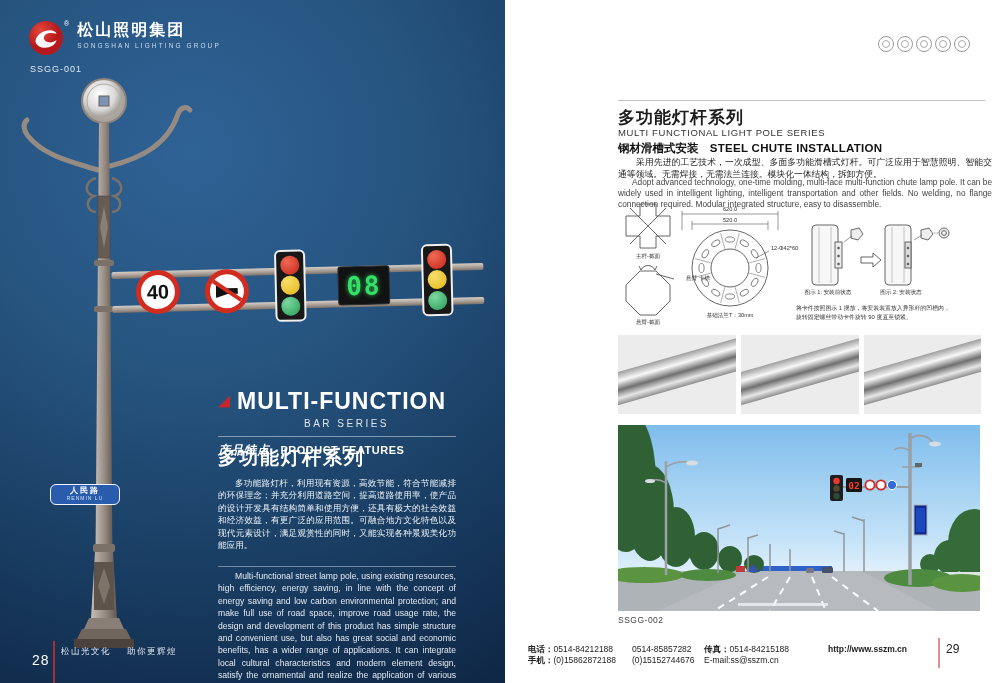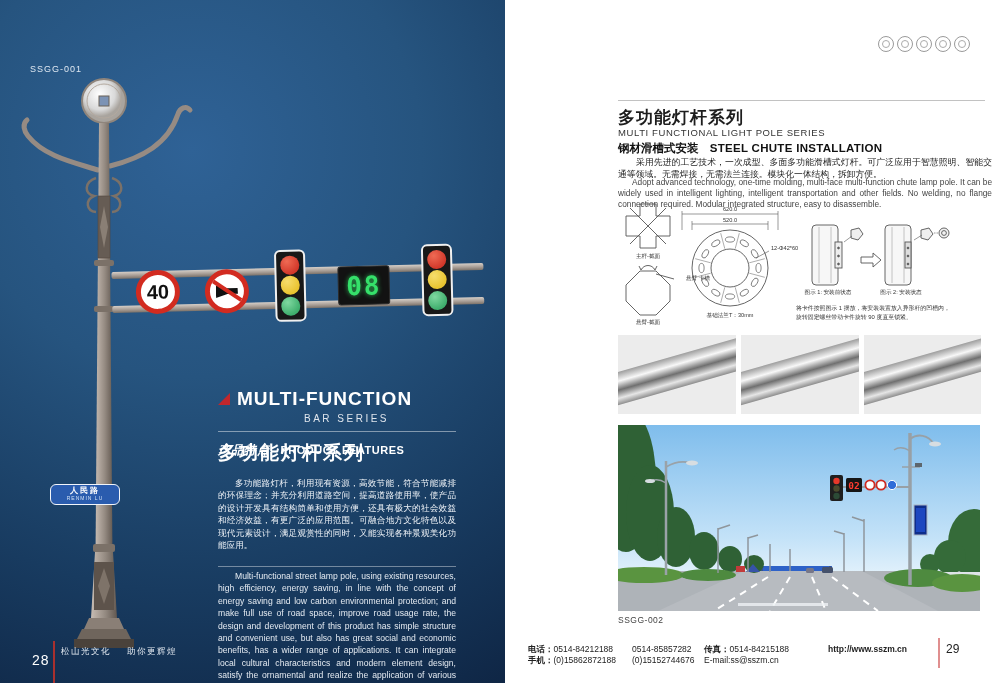--- a/index.html
+++ b/index.html
@@ -44,21 +44,21 @@
   
   #street-sign{left:50px;top:484px;width:68px;height:19px;background:#2a5cae;border:1px solid #f2f5fa;border-radius:6px;
     text-align:center;color:#fff;line-height:1;}
   #street-sign .l1{font-size:8px;font-weight:bold;letter-spacing:2px;margin-top:2px;}
   #street-sign .l2{font-size:5px;color:#cfe0f5;letter-spacing:1px;margin-top:1px;}
 
   
   #series-block{left:218px;top:388px;width:238px;color:#fff;}
   #series-title-row{display:flex;align-items:center;}
   #red-tri{width:12px;height:12px;background:#c1272d;clip-path:polygon(100% 0,100% 100%,0 100%);}
-  #series-title-en{margin-left:7px;font-size:19px;font-weight:600;letter-spacing:1px;}
+  #series-title-en{margin-left:7px;font-size:23px;font-weight:600;letter-spacing:1px;}
   #series-sub-en{font-size:10px;letter-spacing:2.5px;color:#dfe5ec;margin:3px 0 0 19px;text-align:center;}
   #series-divider{margin-top:7px;height:1px;background:rgba(255,255,255,.45);}
   #series-title-cn{margin-top:8px;font-size:19px;font-weight:bold;letter-spacing:2px;}
   #features-block{left:218px;top:440px;width:238px;color:#fff;}
   #features-heading .cn{font-size:12px;font-weight:bold;letter-spacing:1px;font-style:italic;}
   #features-heading .en{font-size:11px;font-weight:bold;margin-left:6px;letter-spacing:.5px;}
   .feat-para{margin-top:18px;font-size:8.6px;line-height:1.45;text-align:justify;text-indent:17px;color:#eef2f7;}
   #features-en{color:#e4eaf1;}
   #left-bottom-divider{left:218px;top:566px;width:238px;height:1px;background:rgba(255,255,255,.4);}
 
@@ -96,20 +96,37 @@
   #right-footer-line{left:938px;top:638px;width:2px;height:30px;background:#e08f8f;}
   #right-footer-num{left:946px;top:642px;font-size:12px;color:#222;}
 </style>
 </head>
 <body>
 
 <div id="stage">
 
   <div id="left-page" class="abs">
 
+    <div id="brand" class="abs">
+      <svg width="36" height="36" viewBox="0 0 34 34">
+        <defs>
+            <radialGradient id="redg" cx="35%" cy="30%">
+              <stop offset="0%" stop-color="#e6483c"></stop>
+              <stop offset="100%" stop-color="#b5191c"></stop>
+            </radialGradient>
+          </defs>
+        <circle cx="17" cy="17" r="16" fill="url(#redg)"></circle>
+        <path d="M7 20 C9 9 25 7 27 13 C20 11 15 13 15 17 C15 21 22 23 27 19 C25 28 9 29 7 20 Z" fill="#fff"></path>
+      </svg>
+      <span class="reg">®</span>
+      <div class="btxt">
+        <div class="cn">松山照明集团</div>
+        <div class="en">SONGSHAN LIGHTING GROUP</div>
+      </div>
+    </div>
     <div id="model-code-left" class="abs">SSGG-001</div>
 
     <svg class="abs" style="left:10px;top:78px;" width="190" height="572" viewBox="0 0 190 572">
       <defs>
         <linearGradient id="poleG" x1="0" y1="0" x2="1" y2="0">
           <stop offset="0%" stop-color="#c7bcb3"></stop>
             <stop offset="55%" stop-color="#948a81"></stop>
             <stop offset="100%" stop-color="#625850"></stop>
         </linearGradient>
         <radialGradient id="coinG" cx="40%" cy="35%">

